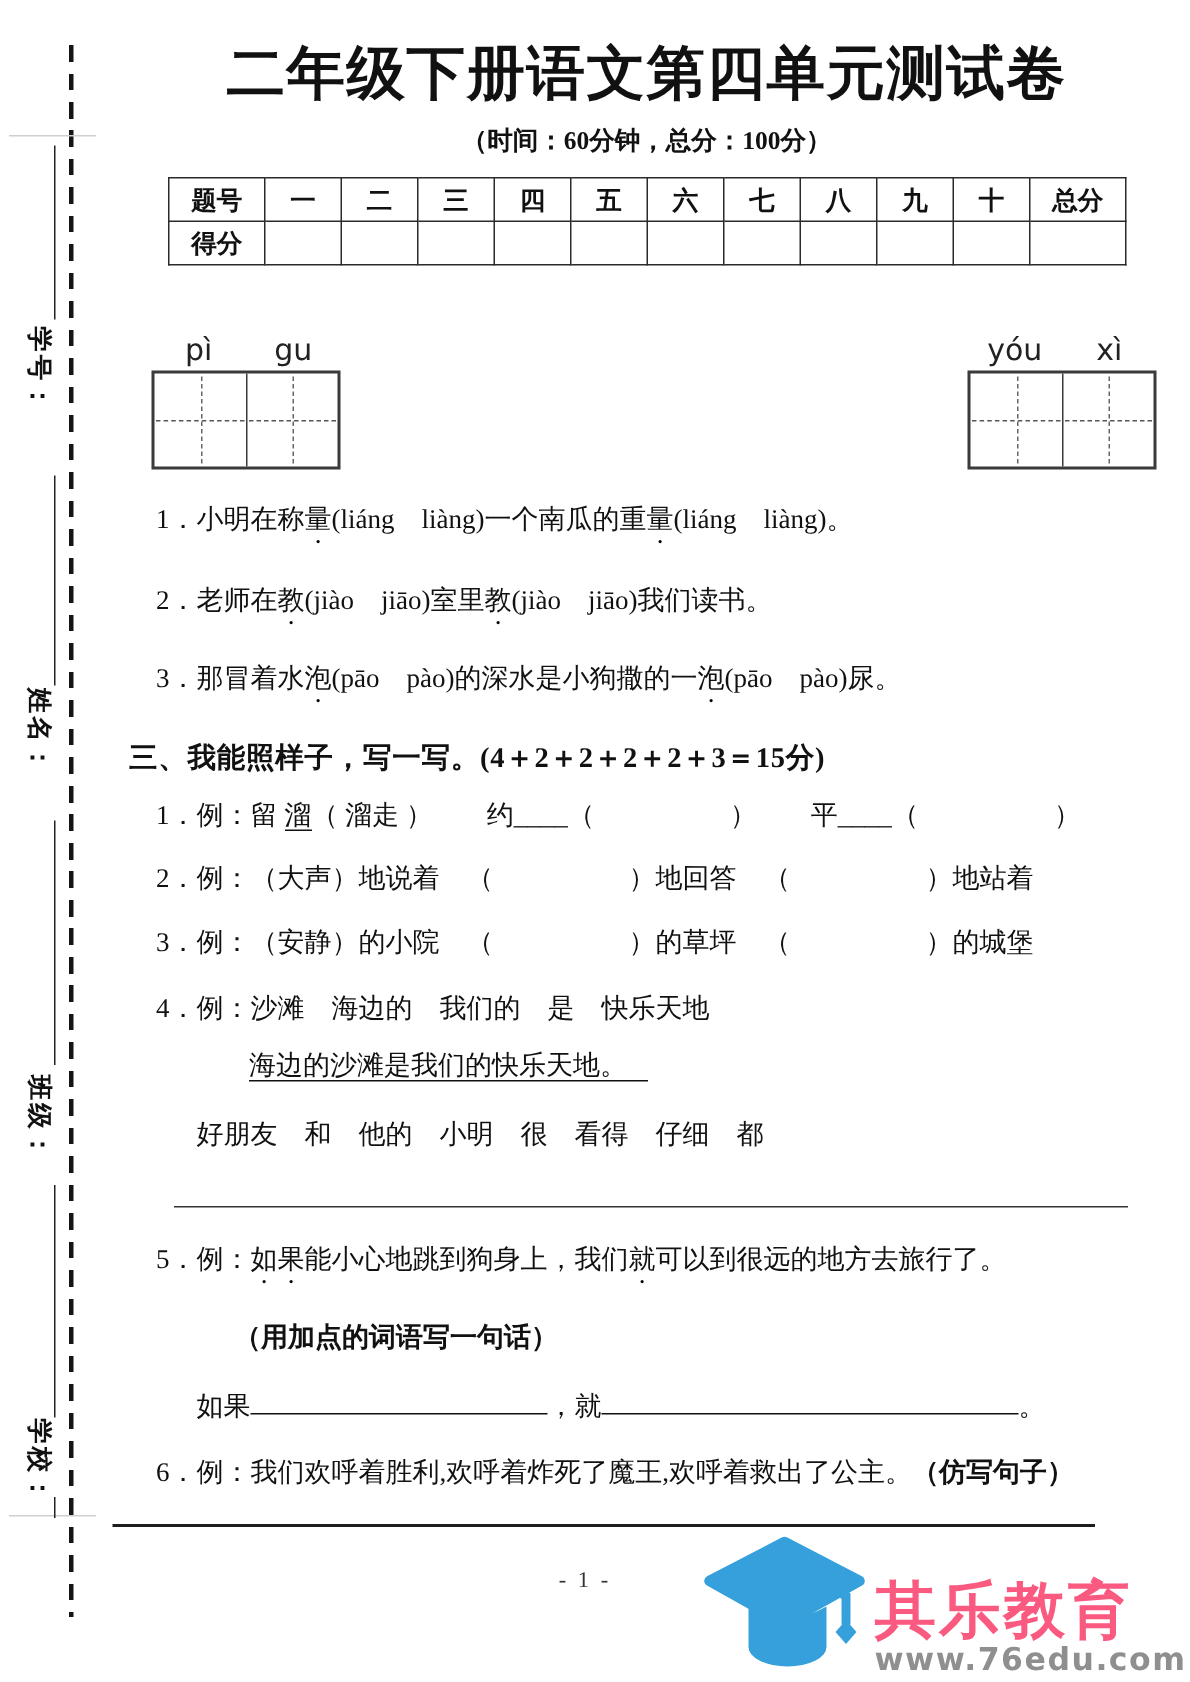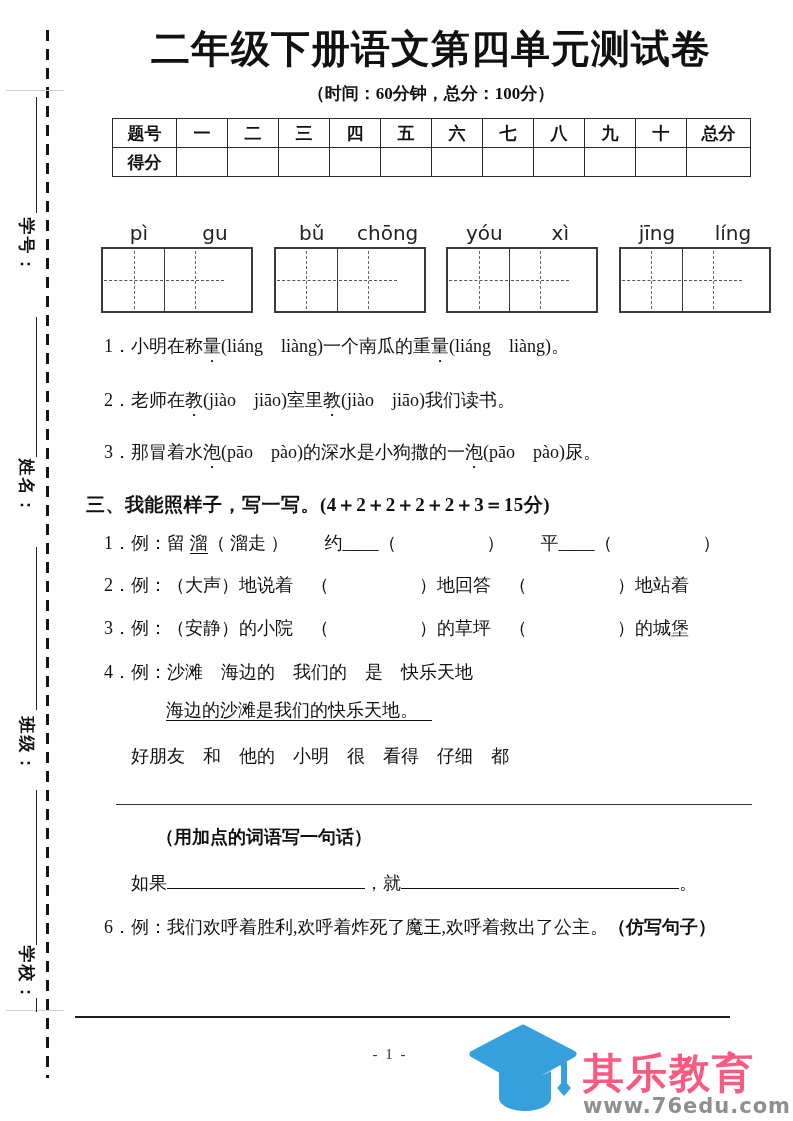--- a/index.html
+++ b/index.html
@@ -31,21 +31,21 @@
   
   table.score { border-collapse:collapse; margin:13px 0 0 26px; }
   table.score th, table.score td {
     border:1.6px solid #2a2a2a; height:29px; text-align:center;
     font-size:17px; font-weight:600; padding:0;
   }
   .col-wide { width:64px; } .col-num { width:51px; } .col-total { width:64px; }
 
   
   .pinyin-row { display:flex; justify-content:space-between; margin:44px 4px 0 15px; width:670px; }
-  .wg-group { width:152px; }
+  .wg-group { width:126px; }
   .wg-labels { display:flex; font-family:"DejaVu Sans","Liberation Sans",sans-serif; font-size:20px; color:#222; height:26px; }
   .wg-labels span { flex:1; text-align:center; }
   .wg { display:flex; border:2px solid #3a3a3a; }
   .wg-cell { width:61px; height:62px; position:relative; }
   .wg-cell + .wg-cell { border-left:1.8px solid #3a3a3a; }
   .wg-cell::before { content:""; position:absolute; left:50%; top:2px; bottom:2px; border-left:1.3px dashed #666; }
   .wg-cell::after  { content:""; position:absolute; top:50%; left:1px; right:1px; border-top:1.6px dashed #555; }
 
   
   .sec-h { font-size:19px; font-weight:bold; letter-spacing:0.5px; }
@@ -137,42 +137,22 @@
           <span>pì</span>
           <span>gu</span>
         </div>
         <div class="wg">
           <div class="wg-cell"></div>
           <div class="wg-cell"></div>
         </div>
       </div>
       <div class="wg-group">
         <div class="wg-labels">
-          <span>bǔ</span>
-          <span>chōng</span>
-        </div>
-        <div class="wg">
-          <div class="wg-cell"></div>
-          <div class="wg-cell"></div>
-        </div>
-      </div>
-      <div class="wg-group">
-        <div class="wg-labels">
           <span>yóu</span>
           <span>xì</span>
-        </div>
-        <div class="wg">
-          <div class="wg-cell"></div>
-          <div class="wg-cell"></div>
-        </div>
-      </div>
-      <div class="wg-group">
-        <div class="wg-labels">
-          <span>jīng</span>
-          <span>líng</span>
         </div>
         <div class="wg">
           <div class="wg-cell"></div>
           <div class="wg-cell"></div>
         </div>
       </div>
     </div>
 
 
     <div class="item" style="margin-top:22px;"><span>1．小明在称</span><span class="dot-under">量</span><span>(liáng　liàng)一个南瓜的重</span><span class="dot-under">量</span><span>(liáng　liàng)。</span></div>
@@ -187,20 +167,21 @@
 
     <div class="item" style="margin-top:19px;">2．例：（大声）地说着　（　　　　　）地回答　（　　　　　）地站着</div>
 
     <div class="item" style="margin-top:20px;">3．例：（安静）的小院　（　　　　　）的草坪　（　　　　　）的城堡</div>
 
     <div class="item" style="margin-top:21px;">4．例：沙滩　海边的　我们的　是　快乐天地</div>
     <div class="item indent1" style="margin-top:15px;"><span class="u-answer">海边的沙滩是我们的快乐天地。</span></div>
     <div class="item indent2" style="margin-top:23px;">好朋友　和　他的　小明　很　看得　仔细　都</div>
     <div class="rule-blank"></div>
 
+    <div class="item" style="margin-top:23px;"><span>5．例：</span><span class="dot-under">如果</span><span>能小心地跳到狗身上，我们</span><span class="dot-under">就</span><span>可以到很远的地方去旅行了。</span></div>
     <div class="item indent3 bold" style="margin-top:21px;">（用加点的词语写一句话）</div>
     <div class="item indent2" style="margin-top:22px;"><span>如果</span><span class="fill-blank fb-1"></span><span>，就</span><span class="fill-blank fb-2"></span><span>。</span></div>
 
     <div class="item" style="margin-top:21px;"><span>6．例：我们欢呼着胜利,欢呼着炸死了魔王,欢呼着救出了公主。</span><span class="bold">（仿写句子）</span></div>
 
   </div>
 
   <div class="footer-line"></div>
   <div class="page-num">- 1 -</div>
 

